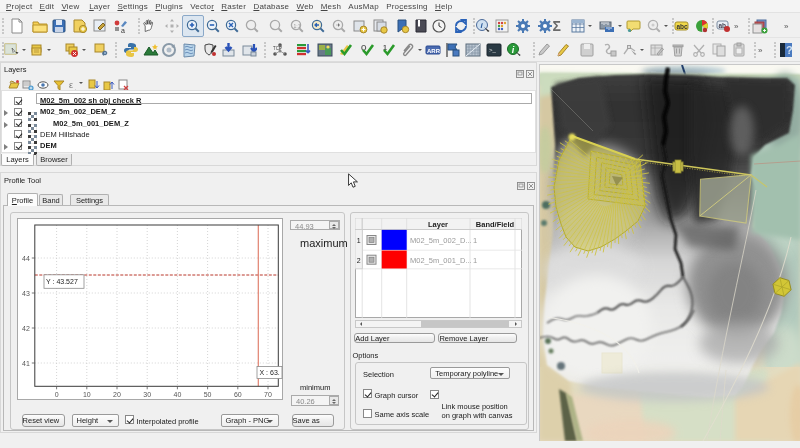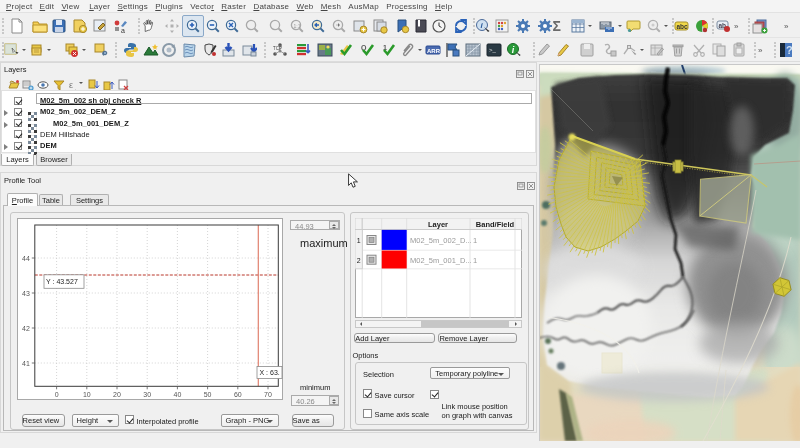--- a/index.html
+++ b/index.html
@@ -480,21 +480,21 @@
 <div class="tab" style="left:36px;top:153.5px;width:36px;height:12px;line-height:11px;border-radius:0 0 2px 2px;border:1px solid #b0b0b0;border-top:none">Browser</div>
 <div class="ab" style="left:0;top:172px;width:537px;height:261px;background:#f0f0f0;border:1px solid #d8d8d8"></div>
 <div class="ab t" style="left:4px;top:176px;font-size:7.5px;color:#222">Profile Tool</div>
 <div class="ab" style="left:517px;top:176px"><svg width="18" height="8" viewBox="0 0 18 8">
       <rect x="0.5" y="0.5" width="7" height="7" fill="none" stroke="#888" stroke-width="0.9"></rect>
       <rect x="2" y="2" width="4" height="3" fill="none" stroke="#888" stroke-width="0.8"></rect>
       <rect x="10.5" y="0.5" width="7" height="7" fill="none" stroke="#888" stroke-width="0.9"></rect>
       <path d="M12 2l4 4M16 2l-4 4" stroke="#888" stroke-width="0.9"></path>
     </svg></div>
 <div class="tab on" style="left:7px;top:193px;width:31px;height:12.5px;line-height:13px;z-index:3"><u>P</u>rofile</div>
-<div class="tab" style="left:39px;top:193.5px;width:24px;height:12px;line-height:12px">Table</div>
+<div class="tab" style="left:39px;top:193.5px;width:24px;height:12px;line-height:12px">Band</div>
 <div class="tab" style="left:70px;top:193.5px;width:39px;height:24px;line-height:12px">Settings</div>
 <div class="ab" style="left:3px;top:205px;width:531px;height:226px;background:#f0f0f0;border:1px solid #b8b8b8;z-index:1"></div>
 <div class="ab" style="left:10px;top:212px;width:335px;height:218px;border:1px solid #c6c6c6;border-radius:3px;z-index:2"></div>
 <div class="ab" style="left:350px;top:212px;width:179px;height:218px;border:1px solid #c6c6c6;border-radius:3px;z-index:2"></div>
 <div class="ab" style="left:17px;top:218px;width:266px;height:182px;background:#fff;border:1px solid #a8a8a8;z-index:3"></div>
 <svg class="ab" style="left:17px;top:218px;z-index:4" width="266" height="182" viewBox="0 0 266 182">
     <line x1="39.6" y1="7.0" x2="39.6" y2="168.3" stroke="#c9c9c9" stroke-width="0.8" stroke-dasharray="1,2"></line>
     <line x1="69.8" y1="7.0" x2="69.8" y2="168.3" stroke="#c9c9c9" stroke-width="0.8" stroke-dasharray="1,2"></line>
     <line x1="100.0" y1="7.0" x2="100.0" y2="168.3" stroke="#c9c9c9" stroke-width="0.8" stroke-dasharray="1,2"></line>
     <line x1="130.2" y1="7.0" x2="130.2" y2="168.3" stroke="#c9c9c9" stroke-width="0.8" stroke-dasharray="1,2"></line>
@@ -580,21 +580,21 @@
 <div class="ab" style="left:421px;top:321.2px;width:88px;height:5.5px;background:#c6c6c6;z-index:4"></div>
 <div class="ab" style="left:357.5px;top:322.3px;width:0;height:0;border:2.5px solid transparent;border-right-color:#555;z-index:4"></div>
 <div class="ab" style="left:515px;top:322.3px;width:0;height:0;border:2.5px solid transparent;border-left-color:#555;z-index:4"></div>
 <div class="btn" style="left:354.3px;top:332.8px;width:80.7px;height:10.7px;line-height:10px;z-index:3">Add Layer</div>
 <div class="btn" style="left:438.4px;top:332.8px;width:78.4px;height:10.7px;line-height:10px;z-index:3">Remove Layer</div>
 <div class="ab t" style="left:352.4px;top:350.5px;font-size:7.5px;font-weight:normal;z-index:3">Options</div>
 <div class="ab" style="left:354.7px;top:362.1px;width:172px;height:63px;border:1px solid #c6c6c6;border-radius:3px;z-index:3"></div>
 <div class="ab t" style="left:363.1px;top:369.5px;font-size:7.5px;z-index:4">Selection</div>
 <div class="cmb" style="left:430.3px;top:367.3px;width:79.3px;height:11.9px;line-height:11px;z-index:4">Temporary polyline</div>
 <div class="cb ck" style="left:363.1px;top:389.4px;z-index:4"></div>
-<div class="ab t" style="left:374.5px;top:390.5px;font-size:7.5px;z-index:4">Save cursor</div>
+<div class="ab t" style="left:374.5px;top:390.5px;font-size:7.5px;z-index:4">Graph cursor</div>
 <div class="cb ck" style="left:430.3px;top:390.1px;z-index:4"></div>
 <div class="ab t" style="left:441.5px;top:402px;font-size:7.5px;z-index:4">Link mouse position<br>on graph with canvas</div>
 <div class="cb" style="left:363.1px;top:409.1px;z-index:4"></div>
 <div class="ab t" style="left:374.5px;top:410.3px;font-size:7.5px;z-index:4">Same axis scale</div>
 <div class="btn" style="left:21.6px;top:414px;width:43.7px;height:12.5px;line-height:12px;z-index:3">Reset view</div>
 <div class="cmb" style="left:71.5px;top:414px;width:47px;height:12.5px;line-height:12px;z-index:3">Height</div>
 <div class="cb ck" style="left:125.4px;top:415.3px;z-index:3"></div>
 <div class="ab t" style="left:136.5px;top:416.8px;font-size:7.5px;z-index:3">Interpolated profile</div>
 <div class="cmb" style="left:220.5px;top:414px;width:58.5px;height:12.5px;line-height:12px;z-index:3">Graph - PNG</div>
 <div class="btn" style="left:291.6px;top:414px;width:42px;height:12.5px;line-height:12px;z-index:3">Save as</div>

